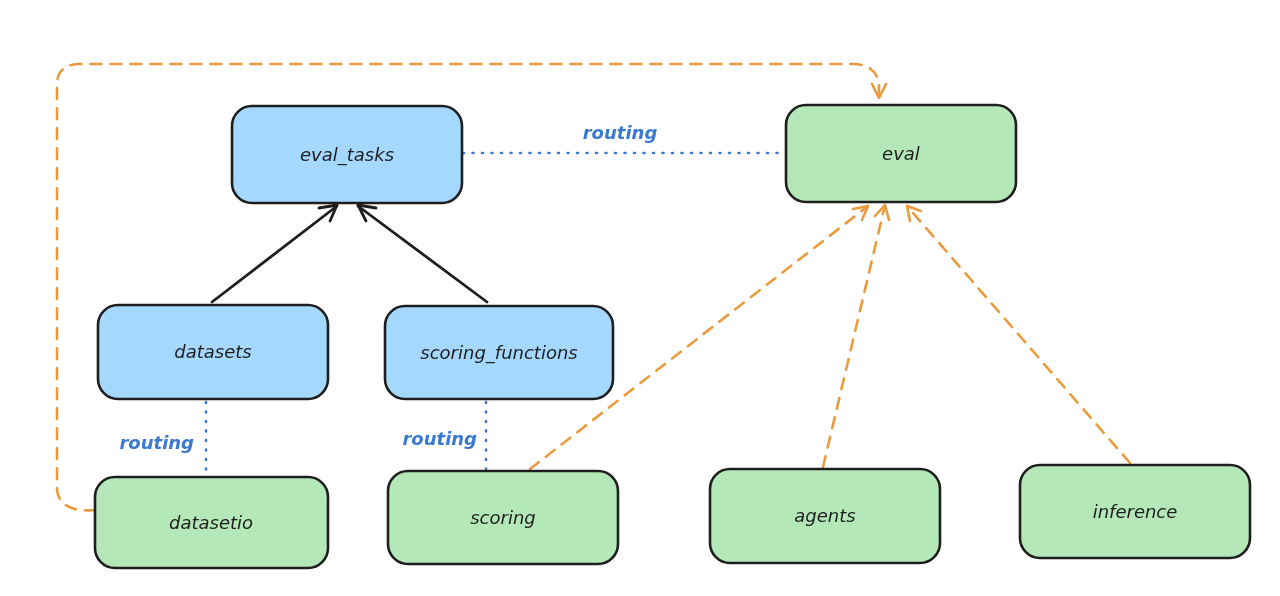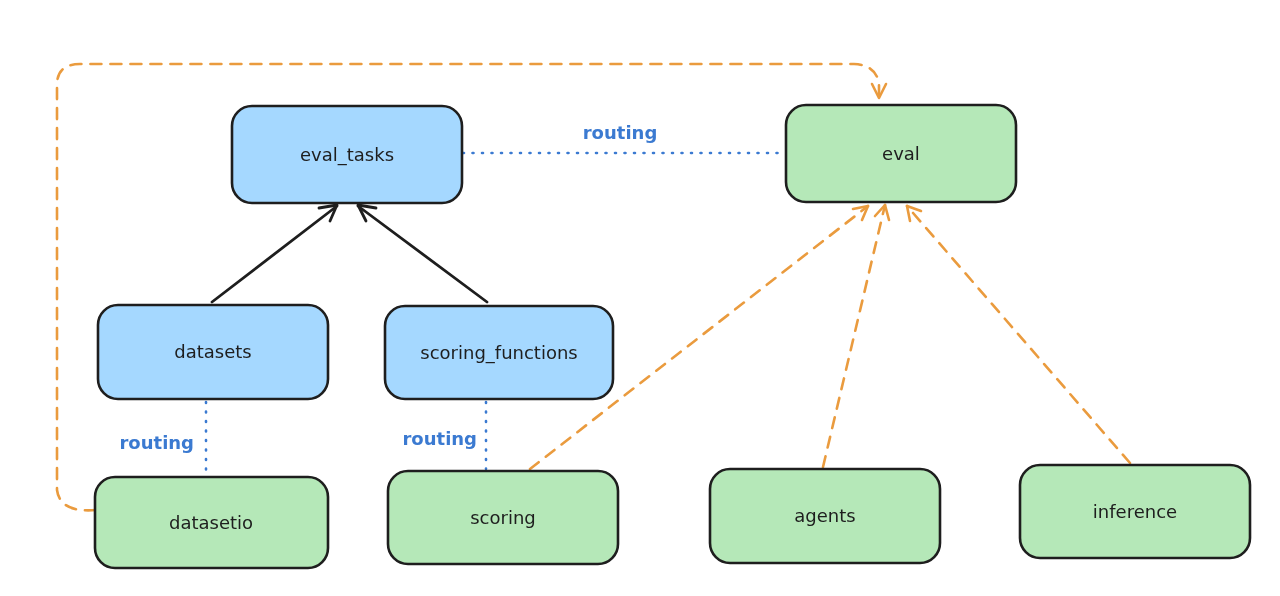--- a/index.html
+++ b/index.html
@@ -3,20 +3,21 @@
 <meta charset="utf-8">
 <style>
   html, body { margin: 0; padding: 0; background: #ffffff; }
   .canvas {
     position: relative;
     width: 1280px;
     height: 596px;
     background: #ffffff;
     overflow: hidden;
     font-family: "DejaVu Sans", sans-serif;
+    font-style: italic;
   }
   svg { display: block; }
   .node-rect {
     stroke: #1e1e1e;
     stroke-width: 2.6;
   }
   .fill-blue  { fill: #a5d8ff; }
   .fill-green { fill: #b5e8b8; }
   .node-label {
     font-family: "DejaVu Sans", sans-serif;

